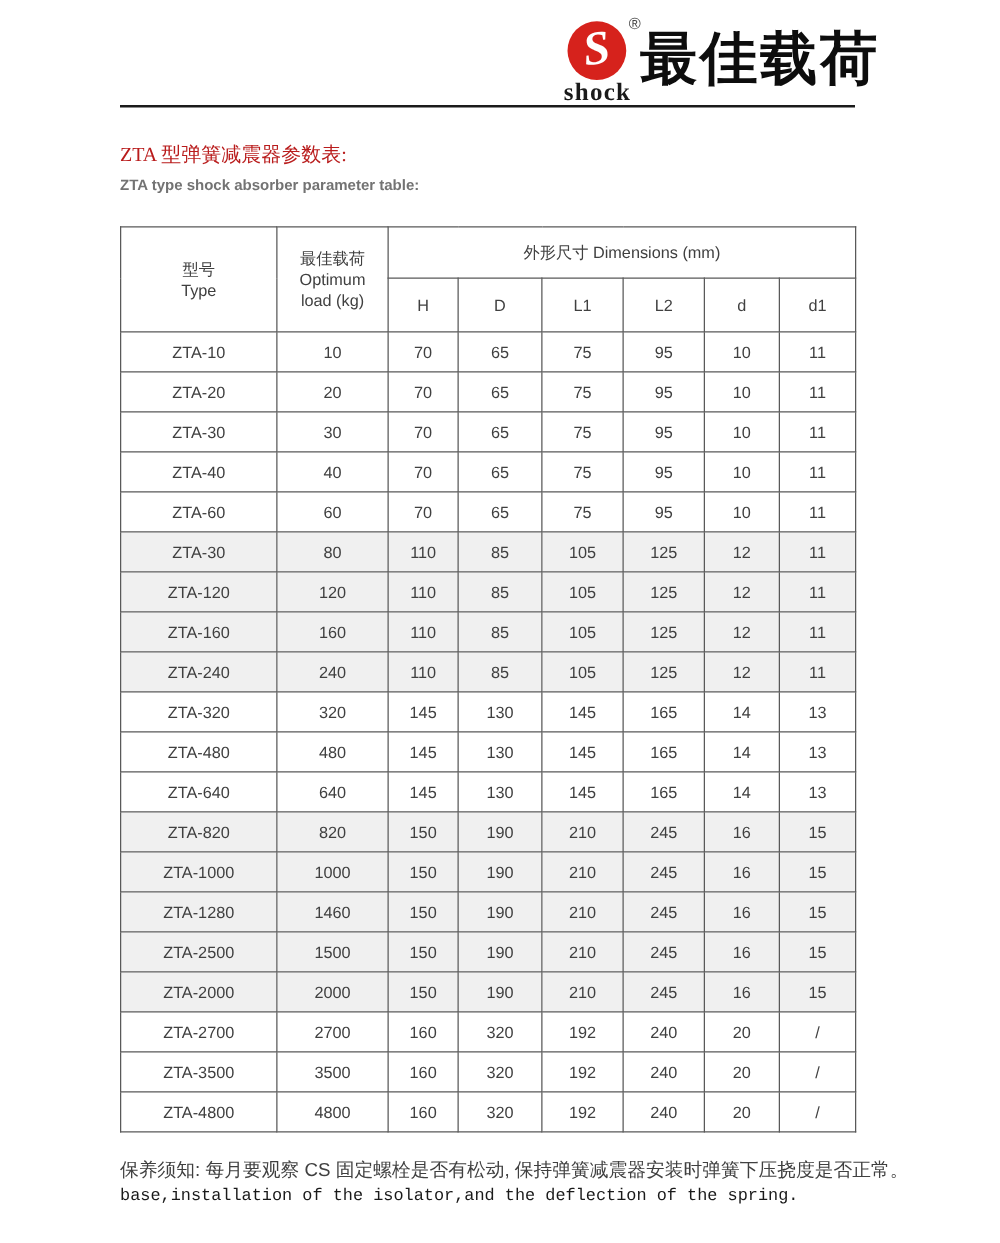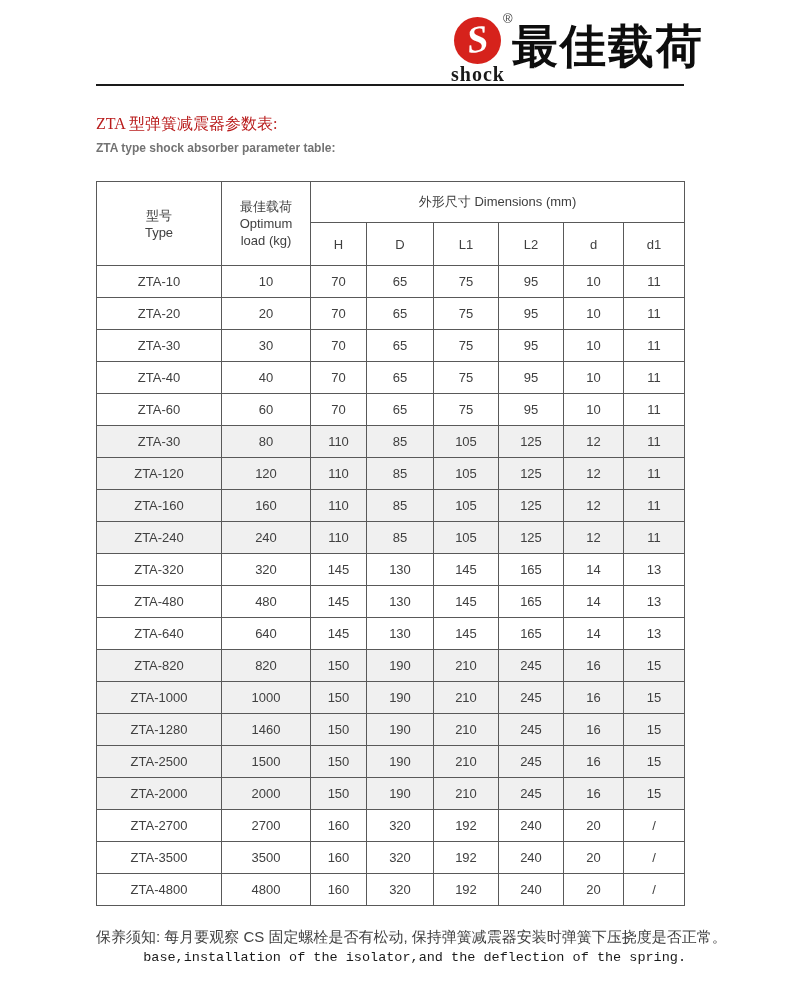--- a/index.html
+++ b/index.html
@@ -55,21 +55,20 @@
 
   
   .footer { position:absolute; left:96px; top:926px; width:590px; }
   .f-zh {
     font-family:Liberation Sans, sans-serif; font-size:15px; color:#404040;
     line-height:21px; white-space:nowrap;
   }
   .f-en {
     font-family:"Liberation Mono", monospace; font-size:13.5px; color:#1a1a1a;
     line-height:21px;
-    text-align:right;
   }
   .f-en.spread { text-align:justify; text-align-last:justify; }
 </style>
 </head>
 <body>
 
 <div class="page">
 
   <div class="logo-circle" id="logo-circle" style="background: rgb(214, 34, 28);">
     <span class="logo-s">S</span>

